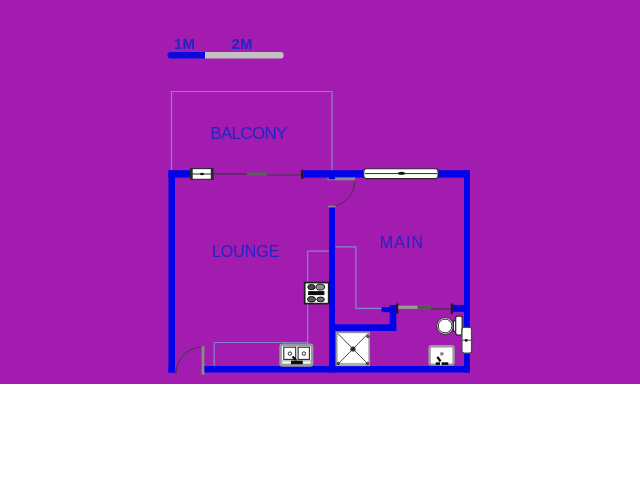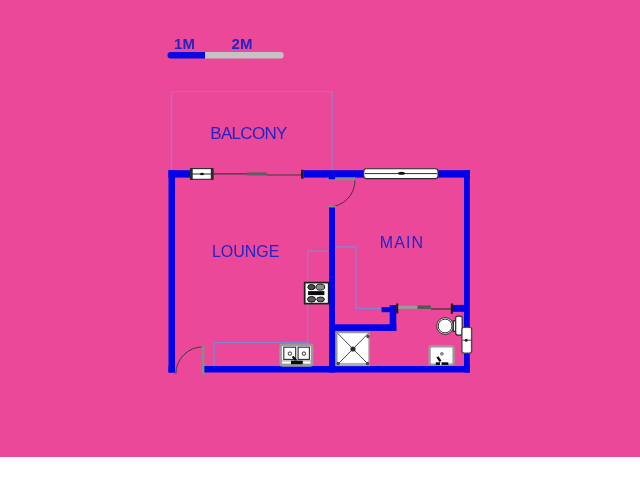--- a/index.html
+++ b/index.html
@@ -1,16 +1,16 @@
 <!DOCTYPE html>
 <html><head>
 <meta charset="utf-8">
 <style>
   html,body{margin:0;padding:0;background:#ffffff;}
-  #stage{position:relative;width:640px;height:457px;background:#ec4899;overflow:hidden;
+  #stage{position:relative;width:640px;height:384px;background:#a21caf;overflow:hidden;
          font-family:"Liberation Sans", sans-serif;}
   svg{position:absolute;left:0;top:0;}
 </style>
 </head>
 <body>
 <div id="stage">
 <svg width="640" height="480" viewBox="0 0 640 480">
 
   <text x="184.5" y="49" font-size="15" font-weight="bold" fill="#2424c4" text-anchor="middle" font-family="Liberation Sans, sans-serif">1M</text>
 

